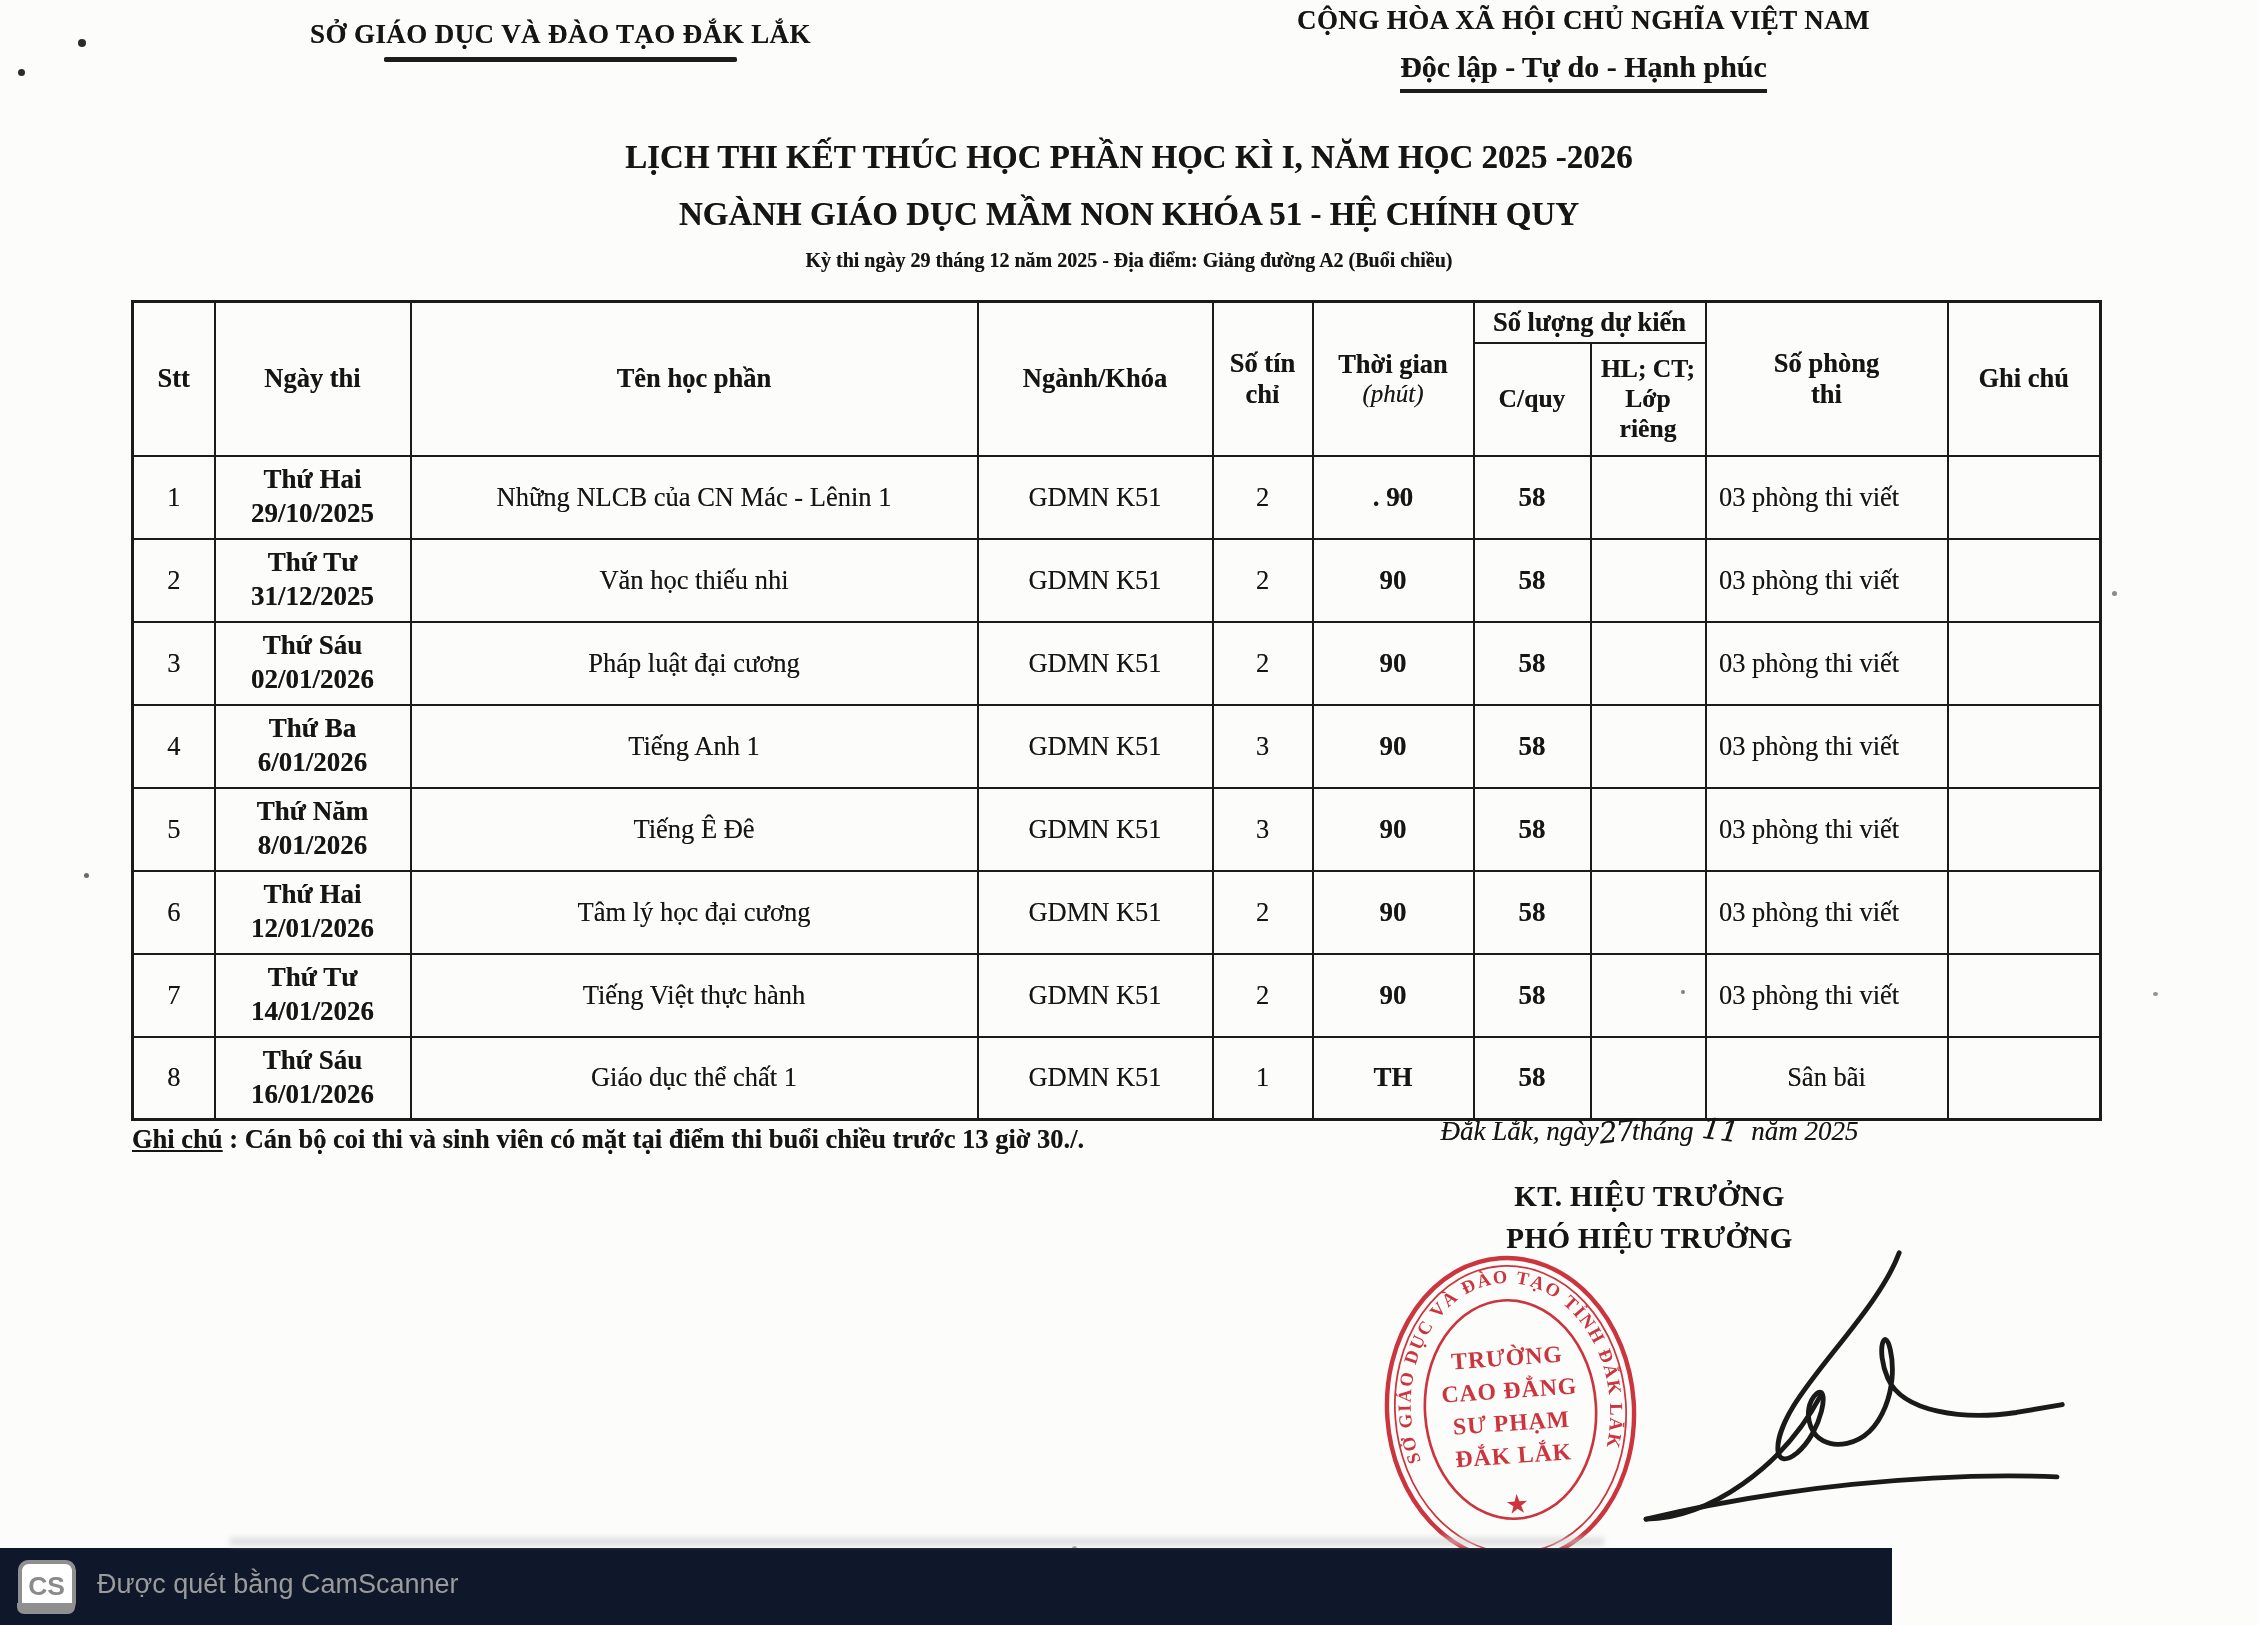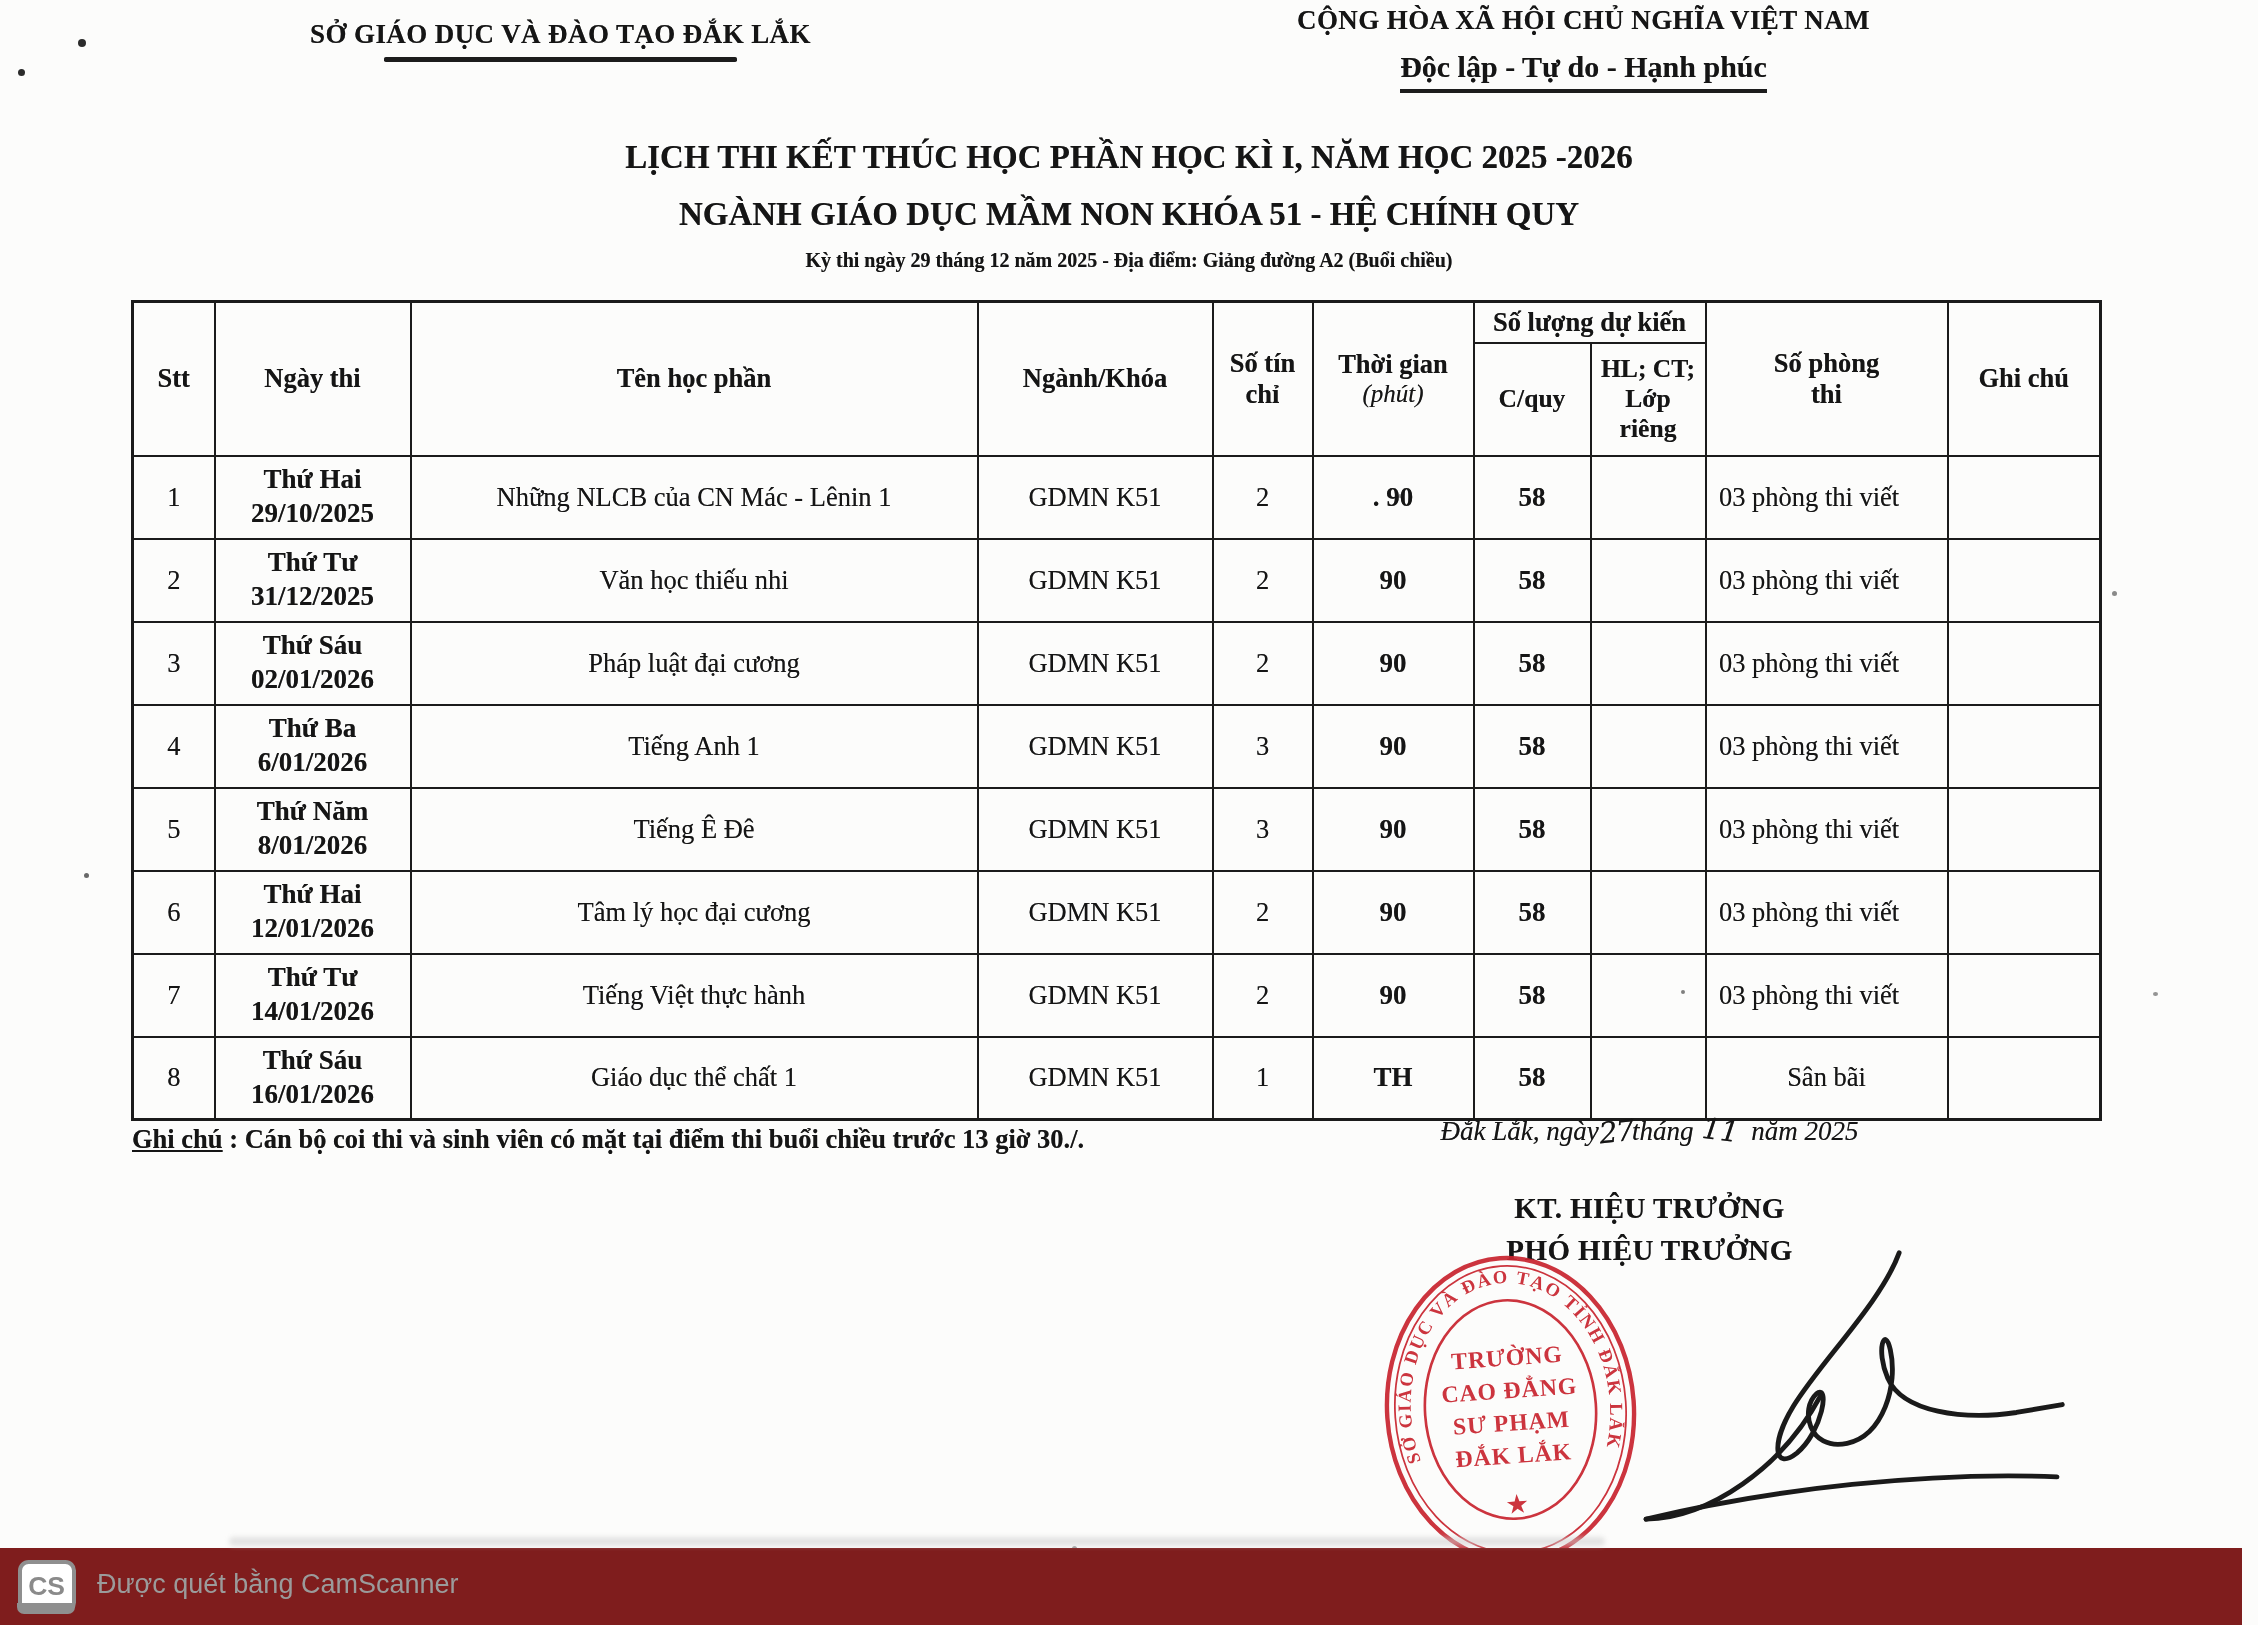--- a/index.html
+++ b/index.html
@@ -45,35 +45,35 @@
   td.c-room{font-size:26.5px;}
   td.c-room.left{text-align:left;padding-left:12.4px;}
   
   .note{position:absolute;left:132px;top:1124px;font-size:26.5px;font-weight:bold;}
   .note .lbl{text-decoration:underline;}
   .dateline{position:absolute;left:1376px;top:1113px;width:547px;text-align:center;
             font-size:27px;font-style:italic;}
   .hand{font-family:"DejaVu Serif",serif;display:inline-block;font-size:29px;}
   .hand.day{transform:rotate(-6deg) translateY(1.8px);letter-spacing:-1.8px;}
   .hand.month{transform:rotate(7deg);margin:0 5.3px 0 8.8px;}
-  .signblock{position:absolute;left:1376px;top:1180px;width:547px;text-align:center;margin-top:12px;}
+  .signblock{position:absolute;left:1376px;top:1180px;width:547px;text-align:center;}
   .signblock .s1{font-size:29px;font-weight:bold;letter-spacing:0.4px;}
   .signblock .s2{font-size:29px;font-weight:bold;margin-top:8.8px;letter-spacing:0.4px;}
   .stamp{position:absolute;left:1378px;top:1242px;width:265px;height:335px;
          transform:rotate(-4deg);opacity:.92;}
   .stamp-ring-text{font-family:"Liberation Serif",serif;font-size:21px;font-weight:bold;
                    letter-spacing:2px;fill:#c8242e;}
   .stamp-center{font-family:"Liberation Serif",serif;font-size:27px;font-weight:bold;
                 fill:#c8242e;text-anchor:middle;letter-spacing:1px;}
   .stamp-star{font-size:30px;fill:#c8242e;text-anchor:middle;}
   .signature{position:absolute;left:1517px;top:1237px;width:565px;height:291px;}
   .signname{position:absolute;left:1394px;top:1584px;width:529px;text-align:center;
             font-size:30px;font-weight:bold;}
   
-  .csbar{position:absolute;left:0;bottom:0;width:2242px;height:78px;background:#7f1d1d;text-decoration:underline;}
+  .csbar{position:absolute;left:0;bottom:0;width:1892px;height:78px;background:#0f172a;text-decoration:underline;}
   .csbar .smudge{position:absolute;left:229px;top:-10.6px;width:1376px;height:8.8px;
                  background:#cfcfcf;opacity:.55;filter:blur(2.6px);border-radius:4.4px;}
   .cslogo{position:absolute;left:17.6px;top:12.4px;width:58px;height:53px;
           border:4.4px solid #8f8f8f;border-radius:10.6px;background:#fff;box-sizing:border-box;
           font-family:"Liberation Sans",sans-serif;font-weight:bold;font-size:26.5px;color:#8a8a8a;
           text-align:center;line-height:44px;}
   .cslogo .tab{position:absolute;left:-4.4px;bottom:-4.4px;width:58px;height:10.6px;background:#8f8f8f;
                border-radius:0 0 7px 7px;}
   .cstext{position:absolute;left:97px;top:21px;font-family:"Liberation Sans",sans-serif;
           font-size:27px;color:#9b9b9b;}

